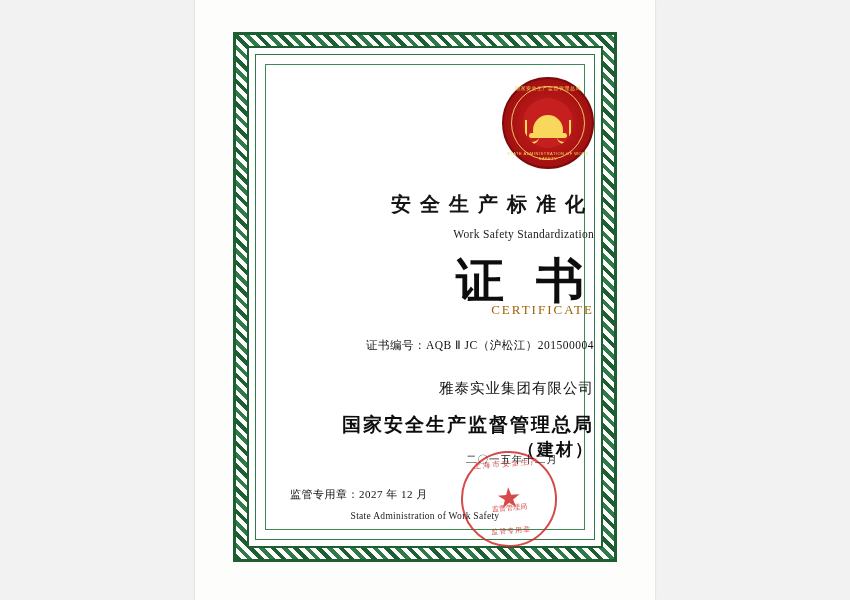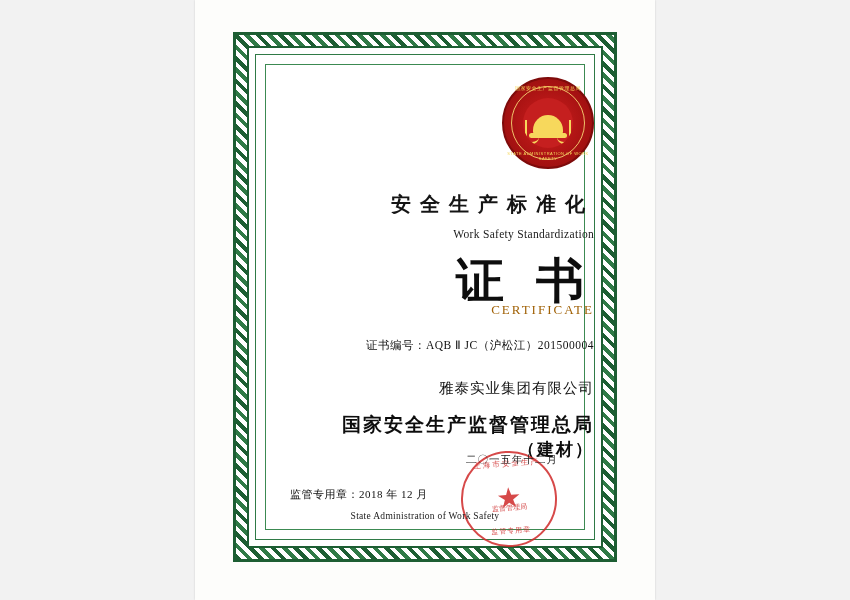--- a/index.html
+++ b/index.html
@@ -351,21 +351,21 @@
 
           <div class="big-cn">证 书</div>
           <div class="big-en">CERTIFICATE</div>
 
           <div class="cert-no">证书编号：AQB Ⅱ JC（沪松江）201500004</div>
           <div class="company">雅泰实业集团有限公司</div>
           <div class="grade">国家安全生产监督管理总局</div>
           <div class="category">（建材）</div>
 
           <div class="valid-row">
-            <span>监管专用章：</span><span>2018 年 12 月</span>
+            <span>监管专用章：</span><span>2027 年 12 月</span>
           </div>
 
           <div class="seal">
             <div class="seal-top-text">上海市安全生产</div>
             <div class="seal-star">★</div>
             <div class="seal-mid-text">监督管理局</div>
             <div class="seal-bottom-text">监管专用章</div>
           </div>
 
           <div class="date-text">二〇一五年十二月</div>

